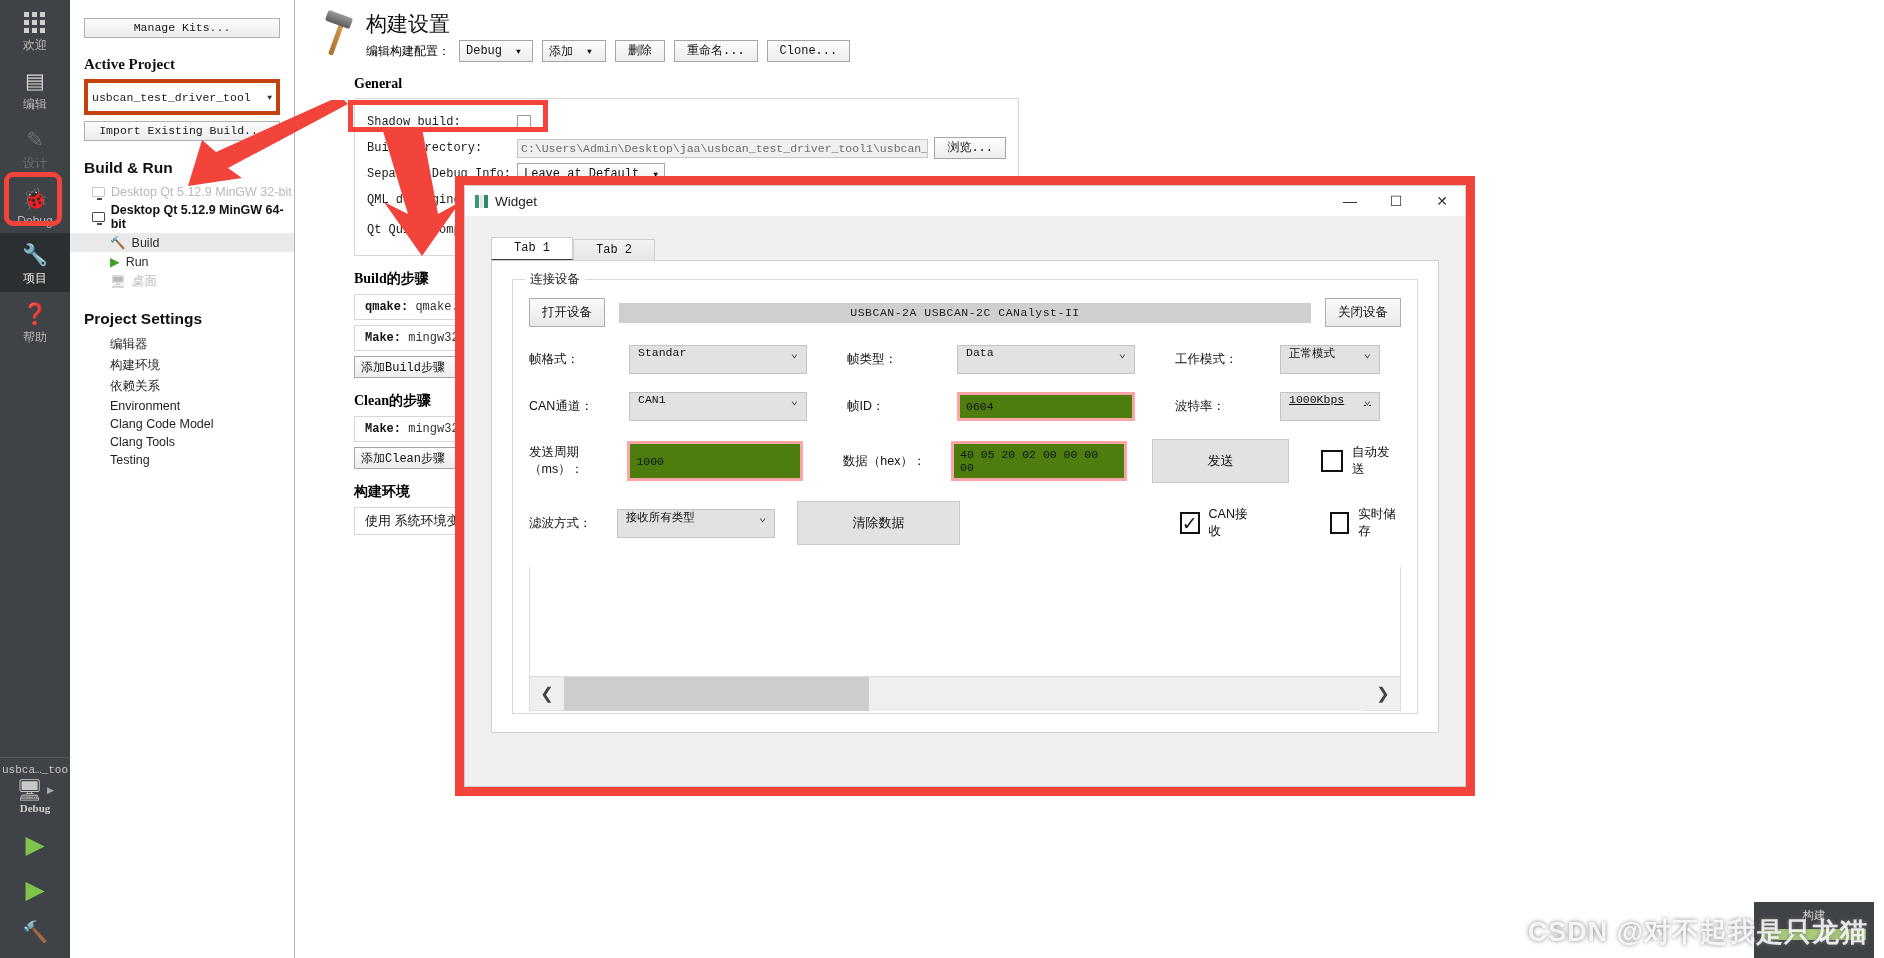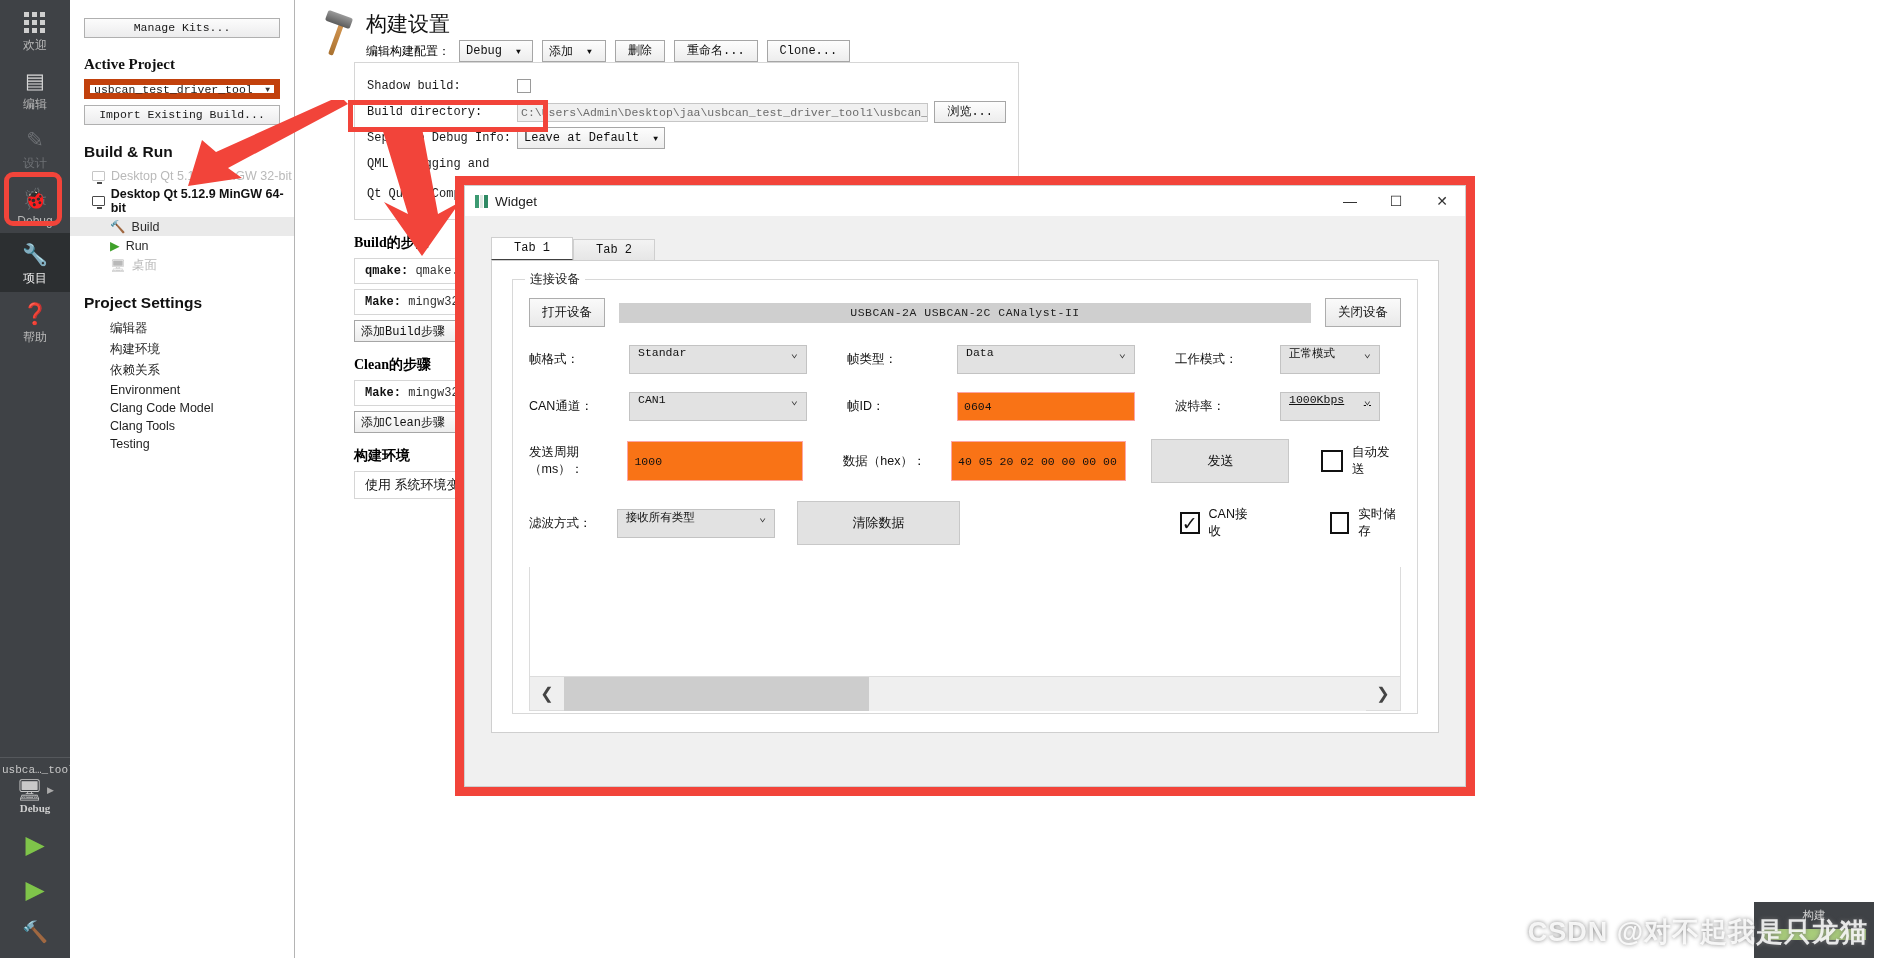--- a/index.html
+++ b/index.html
@@ -56,21 +56,21 @@
     border:1px solid #b0b0b0; background:linear-gradient(#fcfcfc,#ececed);
     font-family:"Liberation Mono", monospace; font-size:11.5px;
     text-align:center; color:#1a1a1a; cursor:pointer;
   }
   .pane-h {
     font-family:"Liberation Serif", serif; font-weight:bold; font-size:15px;
     margin:18px 0 6px 14px; color:#111;
   }
   .pane-h.sans { font-family:"Liberation Sans", sans-serif; font-size:15.5px; }
   .combo-flat {
-    margin:4px 14px; height:20px; border:6px solid #c2410c; background:#fff;
+    margin:4px 14px; height:36px; border:4px solid #c2410c; background:#fff;
     display:flex; align-items:center; padding:0 4px;
     font-family:"Liberation Mono", monospace; font-size:11.5px; color:#1a1a1a;
   }
   .combo-flat .caret { margin-left:auto; font-size:8px; color:#333; }
   .tree-row { display:flex; align-items:center; gap:6px; padding:2px 0 2px 22px; font-size:12.5px; color:#2b2b2b; cursor:pointer;}
   .tree-row.faded { color:#b9b9b9; }
   .tree-row.bold { font-weight:bold; color:#111; }
   .tree-row.sel { background:#eaeaea; }
   .tree-row.indent { padding-left:40px; }
   .settings-link { padding:2px 0 2px 40px; font-size:12.5px; color:#1e1e1e; cursor:pointer; }
@@ -164,21 +164,21 @@
     justify-content:center; font-family:"Liberation Mono", monospace; font-size:11.5px; color:#222;
     letter-spacing:.5px;
   }
   .qsel {
     background:#e2e2e2; border:1px solid #c3c3c3; height:29px; display:flex; 
     padding:0 8px; font-family:"Liberation Mono", monospace; font-size:11.5px; color:#111; cursor:pointer;
   }
   .qsel .v { flex:1; }
   .qsel .arr { font-size:12px; color:#333; }
   .qline {
-    background:#f97316; border:1px solid #fca5a5; height:29px; display:flex; align-items:center;
+    background:#4d7c0f; border:3px solid #fca5a5; height:29px; display:flex; align-items:center;
     padding:0 6px; font-family:"Liberation Mono", monospace; font-size:11.5px; color:#111;
   }
   .bigbtn { background:#e2e2e2; border:1px solid #c8c8c8; height:44px; display:flex; align-items:center;
     justify-content:center; font-size:13px; color:#111; cursor:pointer; }
   .cbx { width:22px; height:22px; border:2px solid #111; background:#fff; display:inline-flex;
     align-items:center; justify-content:center; }
   .cbx .tick { font-size:19px; line-height:19px; color:#111; }
   .cbx-lbl { font-size:12.5px; margin-left:9px; color:#111; }
   #tablehdr { display:flex; border:1px solid #dcdcdc; border-bottom:1px solid #cdcdcd; background:#fff; }
   #tablehdr .th { font-size:12.5px; color:#111; text-align:center; padding:6px 0;
@@ -317,20 +317,21 @@
           <span class="v">添加</span>
           <span class="caret">▼</span>
         </span>
         <span class="qbtn">删除</span>
         <span class="qbtn">重命名...</span>
         <span class="qbtn">Clone...</span>
       </div>
     </div>
   </div>
 
+  <div id="general-h">General</div>
   <div id="general-box">
     <div class="gr">
       <span class="lbl">Shadow build:</span>
       <span class="qcheck"></span>
     </div>
     <div class="gr">
       <span class="lbl">Build directory:</span>
       <span class="readonly-field">C:\Users\Admin\Desktop\jaa\usbcan_test_driver_tool1\usbcan_test_driver_tool</span>
       <span class="qbtn" style="margin-left:6px;">浏览...</span>
     </div>

